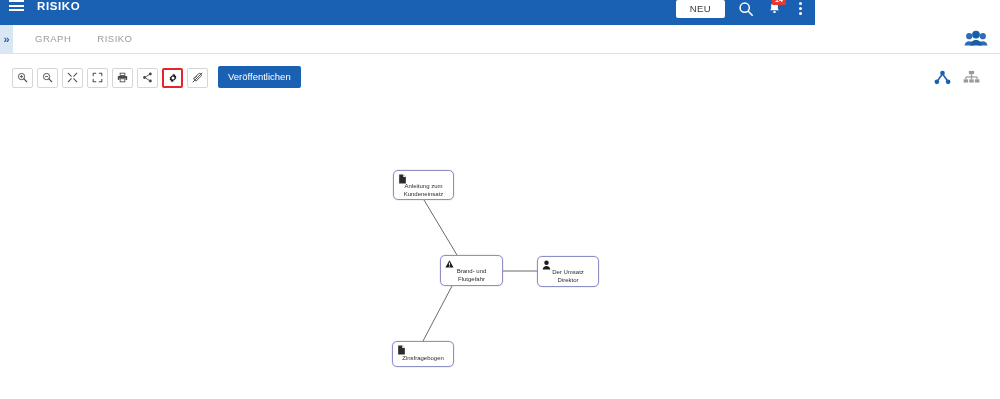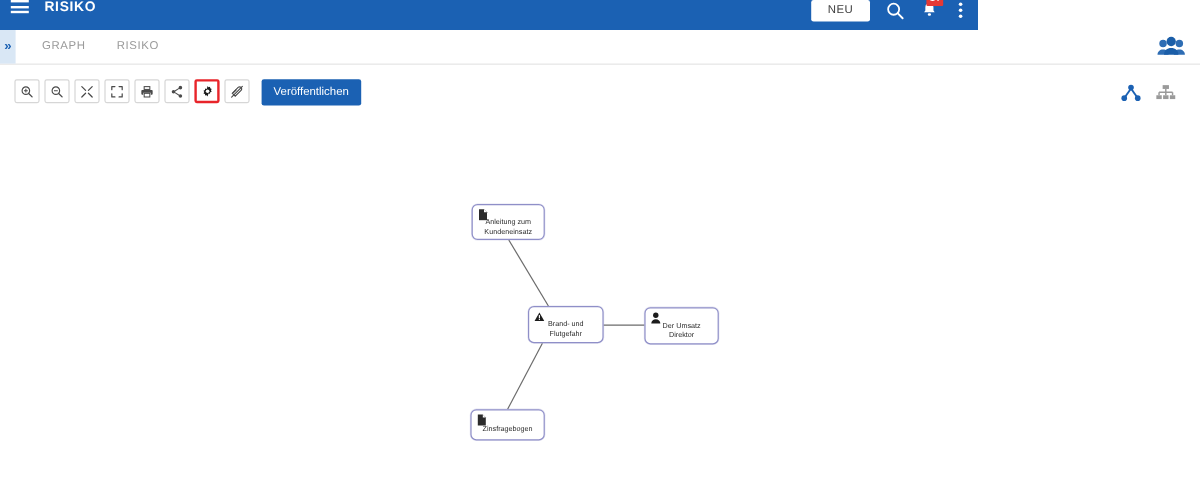--- a/index.html
+++ b/index.html
@@ -87,21 +87,21 @@
   .tabbar-right { margin-left: auto; display:flex; align-items:center; padding-right: 12px; }
 
   
   .toolbar {
     position: absolute; left: 0; top: 54px;
     width: 1000px; height: 46px;
     background: #ffffff;
     display: flex; align-items: center;
     padding: 0 12px;
   }
-  .tool-group { display: flex; align-items: flex-start; gap: 4px; }
+  .tool-group { display: flex; align-items: flex-end; gap: 4px; }
   .tool {
     width: 21px; height: 20px;
     background: #fff;
     border: 1px solid #d6d6d6;
     border-radius: 2px;
     display: flex; align-items: center; justify-content: center;
     cursor: pointer;
     padding: 0;
   }
   .tool.focused {

